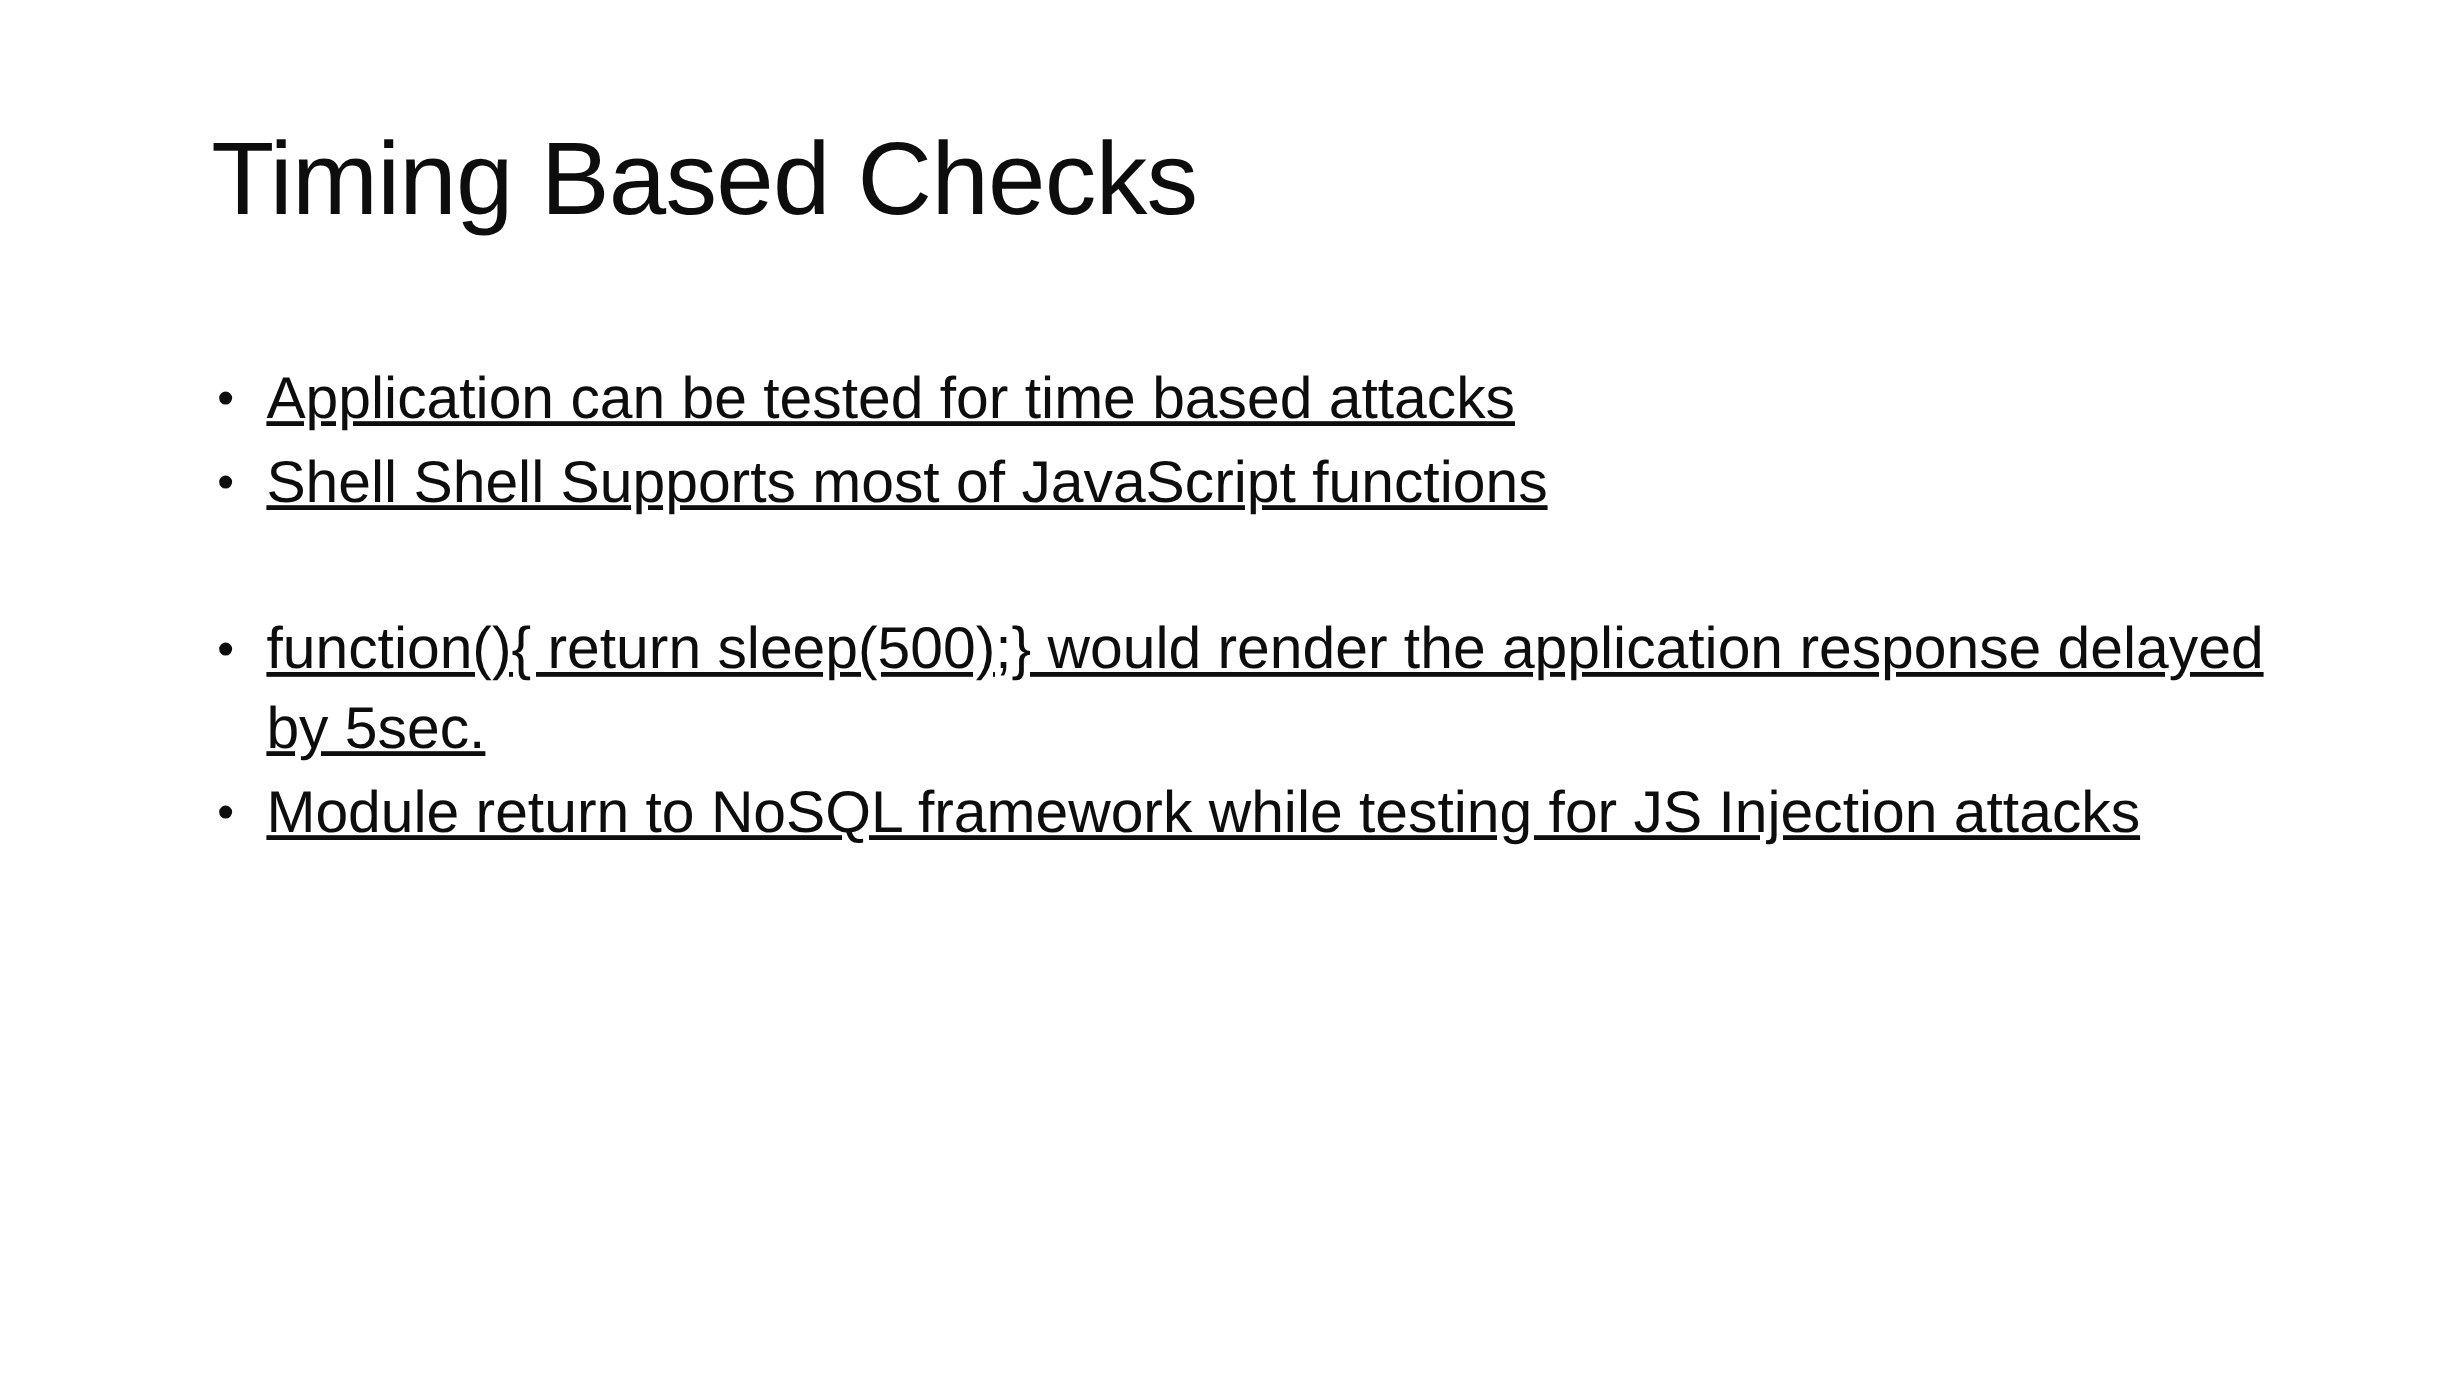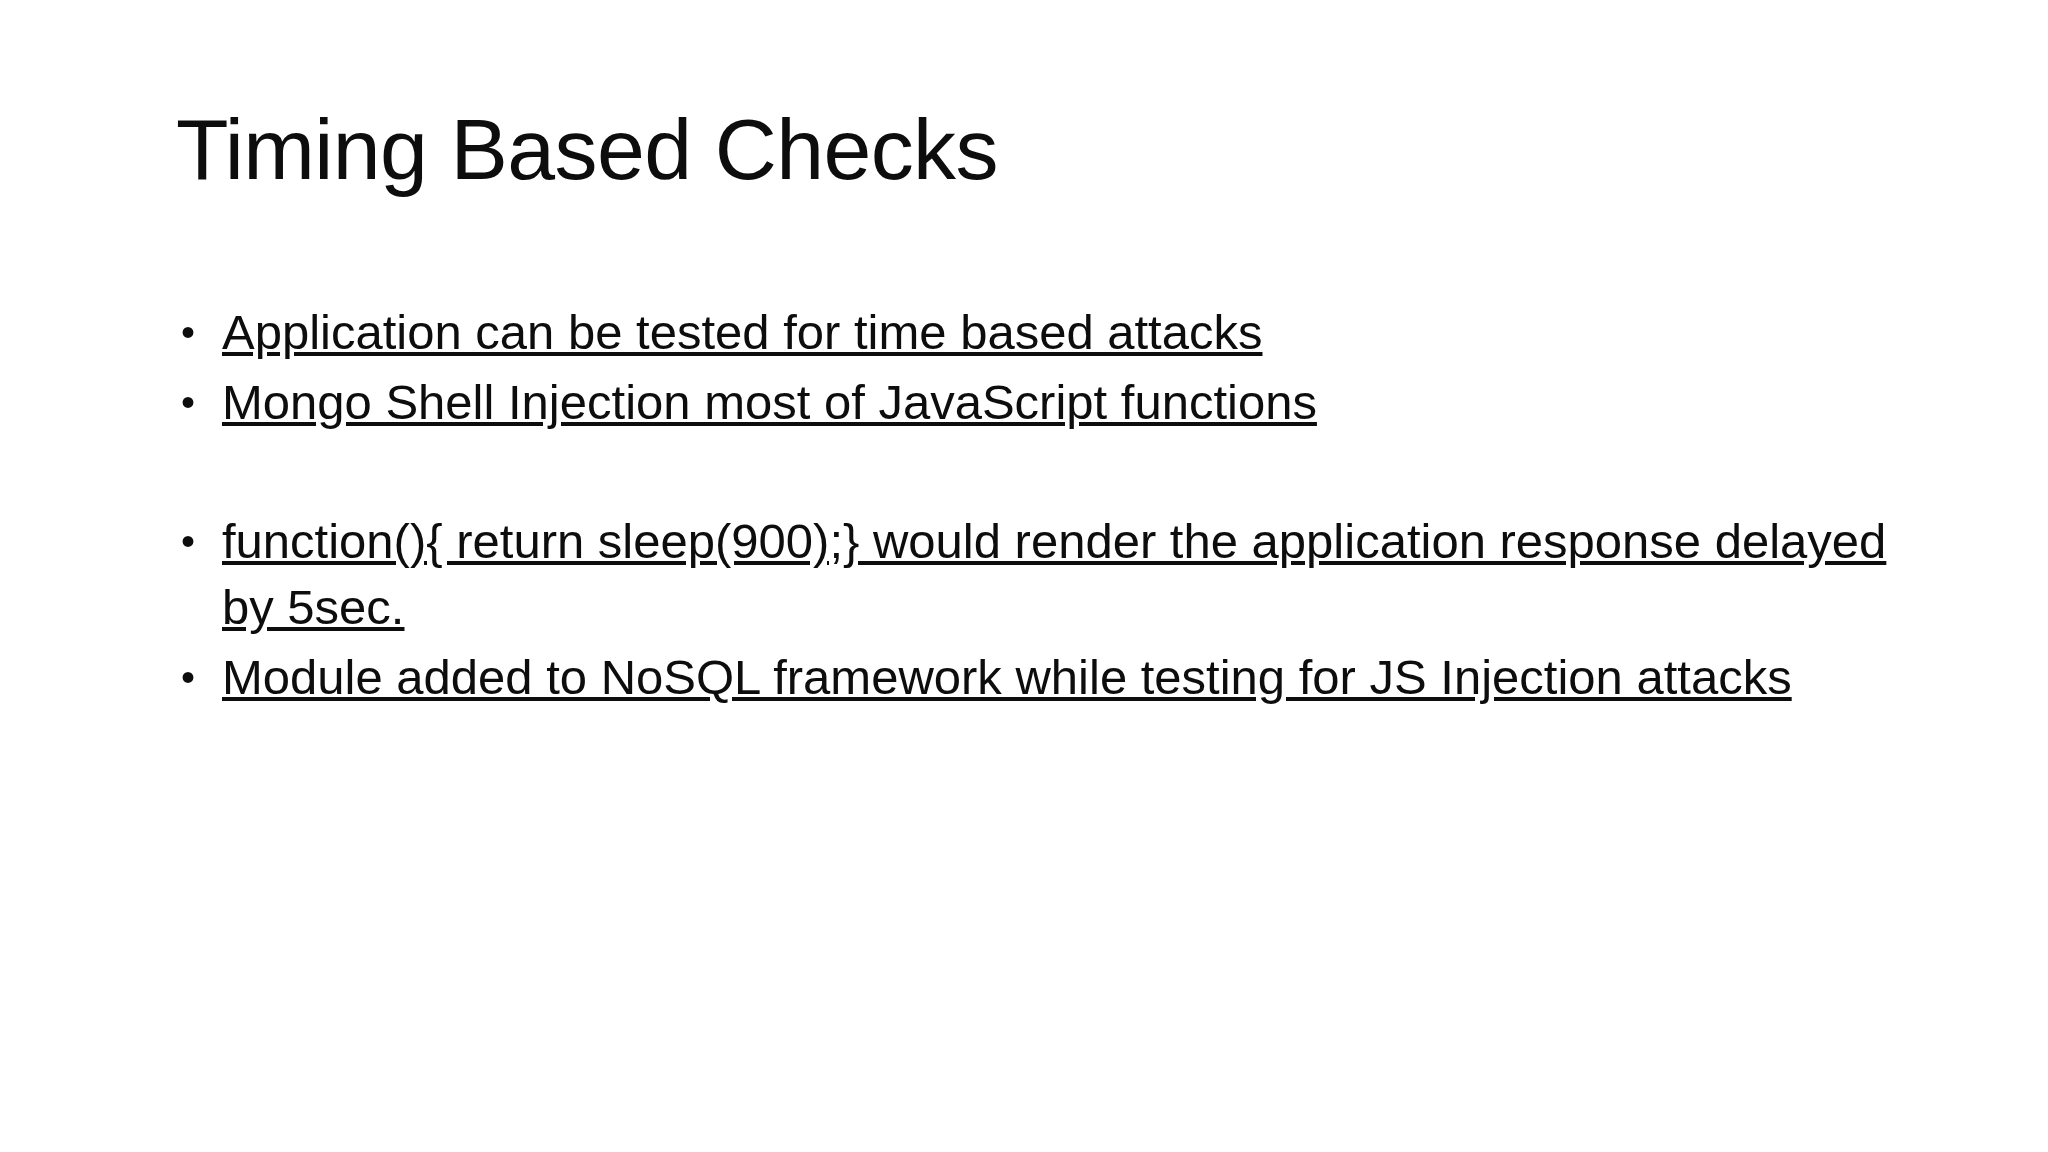--- a/index.html
+++ b/index.html
@@ -98,32 +98,32 @@
 
   <div class="body-block">
 
     <div class="bullet-item">
       <span class="bullet-marker">•</span>
       <span class="bullet-text">Application can be tested for time based attacks</span>
     </div>
 
     <div class="bullet-item">
       <span class="bullet-marker">•</span>
-      <span class="bullet-text">Mongo Shell Injection most of JavaScript functions</span>
+      <span class="bullet-text">Shell Shell Supports most of JavaScript functions</span>
     </div>
 
     <div class="bullet-item is-empty">
       <span class="bullet-marker">•</span>
       <span class="bullet-text"></span>
     </div>
 
     <div class="bullet-item">
       <span class="bullet-marker">•</span>
-      <span class="bullet-text">function(){ return sleep(900);} would render the application response delayed by 5sec.</span>
+      <span class="bullet-text">function(){ return sleep(500);} would render the application response delayed by 5sec.</span>
     </div>
 
     <div class="bullet-item">
       <span class="bullet-marker">•</span>
-      <span class="bullet-text">Module added to NoSQL framework while testing for JS Injection attacks</span>
+      <span class="bullet-text">Module return to NoSQL framework while testing for JS Injection attacks</span>
     </div>
 
   </div>
 </div>
 
 </body></html>

